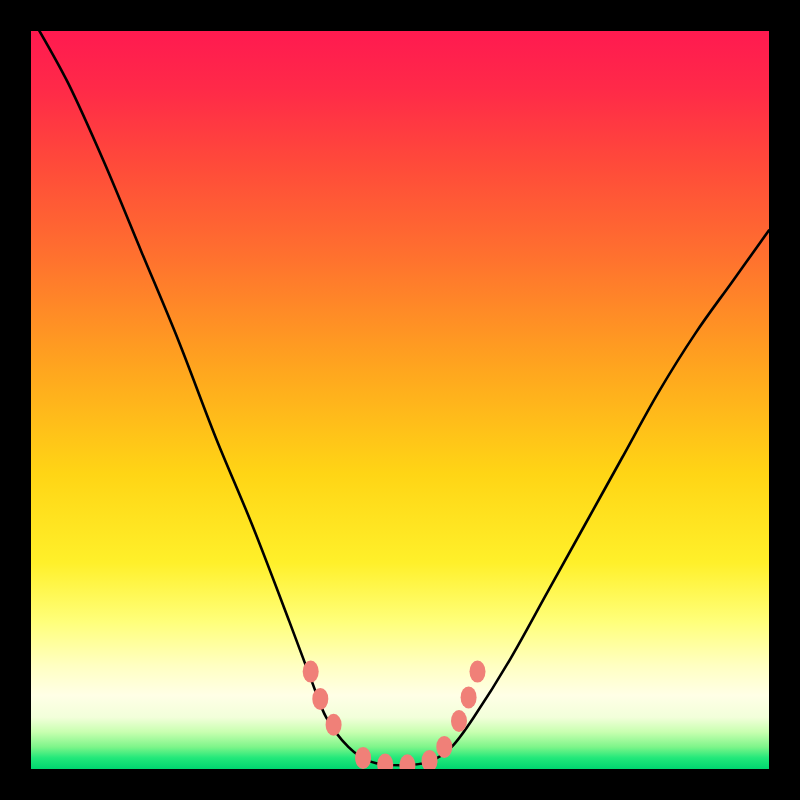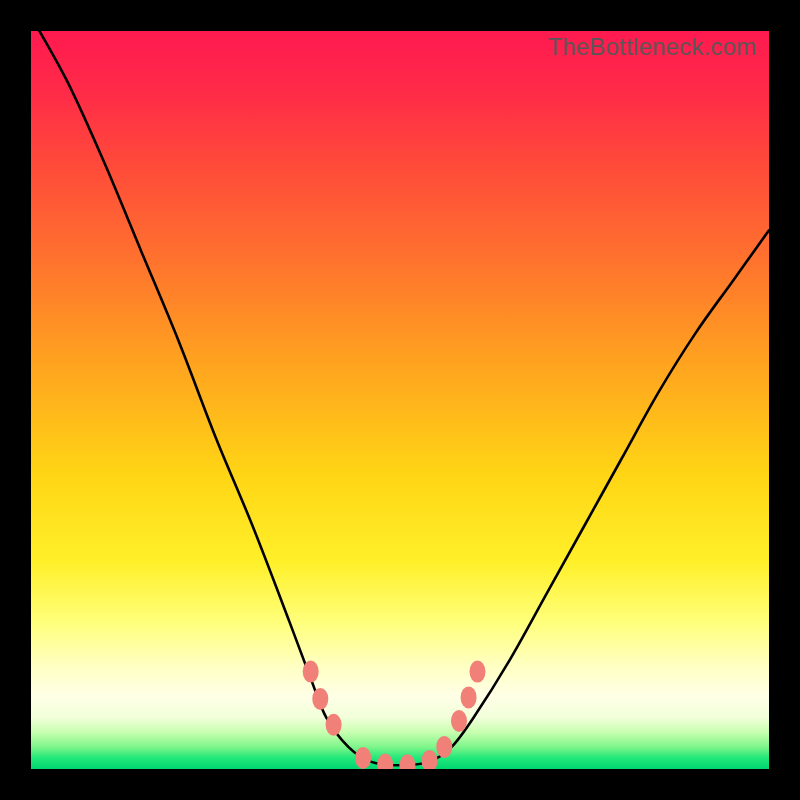--- a/index.html
+++ b/index.html
@@ -65,21 +65,20 @@
     fill: #f08078;
   }
 </style>
 </head>
 <body>
 
 <div class="frame">
 
   <div class="plot-area">
 
-    <div class="watermark">TheBottleneck.com</div>
 
     <svg class="curve" viewBox="0 0 738 738" preserveAspectRatio="none">
       <path d="M 0.0 -14.8 C 6.1 -3.7, 24.6 27.1, 36.9 51.7 C 49.2 76.3, 61.5 104.6, 73.8 132.8 C 86.1 161.1, 98.4 191.9, 110.7 221.4 C 123.0 250.9, 135.3 279.2, 147.6 310.0 C 159.9 340.7, 172.2 375.2, 184.5 405.9 C 196.8 436.7, 209.1 463.7, 221.4 494.5 C 233.7 525.2, 248.5 564.6, 258.3 590.4 C 268.1 616.2, 274.3 633.5, 280.4 649.4 C 286.6 665.4, 289.1 675.3, 295.2 686.3 C 301.3 697.4, 310.0 708.5, 317.3 715.9 C 324.7 723.2, 330.9 727.5, 339.5 730.6 C 348.1 733.7, 359.2 734.3, 369.0 734.3 C 378.8 734.3, 389.9 733.7, 398.5 730.6 C 407.1 727.5, 413.3 723.2, 420.7 715.9 C 428.0 708.5, 433.0 701.1, 442.8 686.3 C 452.6 671.6, 467.4 648.2, 479.7 627.3 C 492.0 606.4, 504.3 583.0, 516.6 560.9 C 528.9 538.7, 541.2 516.6, 553.5 494.5 C 565.8 472.3, 578.1 450.2, 590.4 428.0 C 602.7 405.9, 615.0 382.5, 627.3 361.6 C 639.6 340.7, 651.9 321.0, 664.2 302.6 C 676.5 284.1, 688.8 268.1, 701.1 250.9 C 713.4 233.7, 731.9 207.9, 738.0 199.3" id="curve-path" fill="none" stroke="#000" stroke-width="2.6" stroke-linecap="round"></path>
       <g id="markers">
           <ellipse cx="279.7" cy="640.6" rx="8" ry="11" class="marker"></ellipse>
           <ellipse cx="289.3" cy="667.9" rx="8" ry="11" class="marker"></ellipse>
           <ellipse cx="302.6" cy="693.7" rx="8" ry="11" class="marker"></ellipse>
           <ellipse cx="332.1" cy="726.9" rx="8" ry="11" class="marker"></ellipse>
           <ellipse cx="354.2" cy="733.6" rx="8" ry="11" class="marker"></ellipse>
           <ellipse cx="376.4" cy="734.3" rx="8" ry="11" class="marker"></ellipse>

